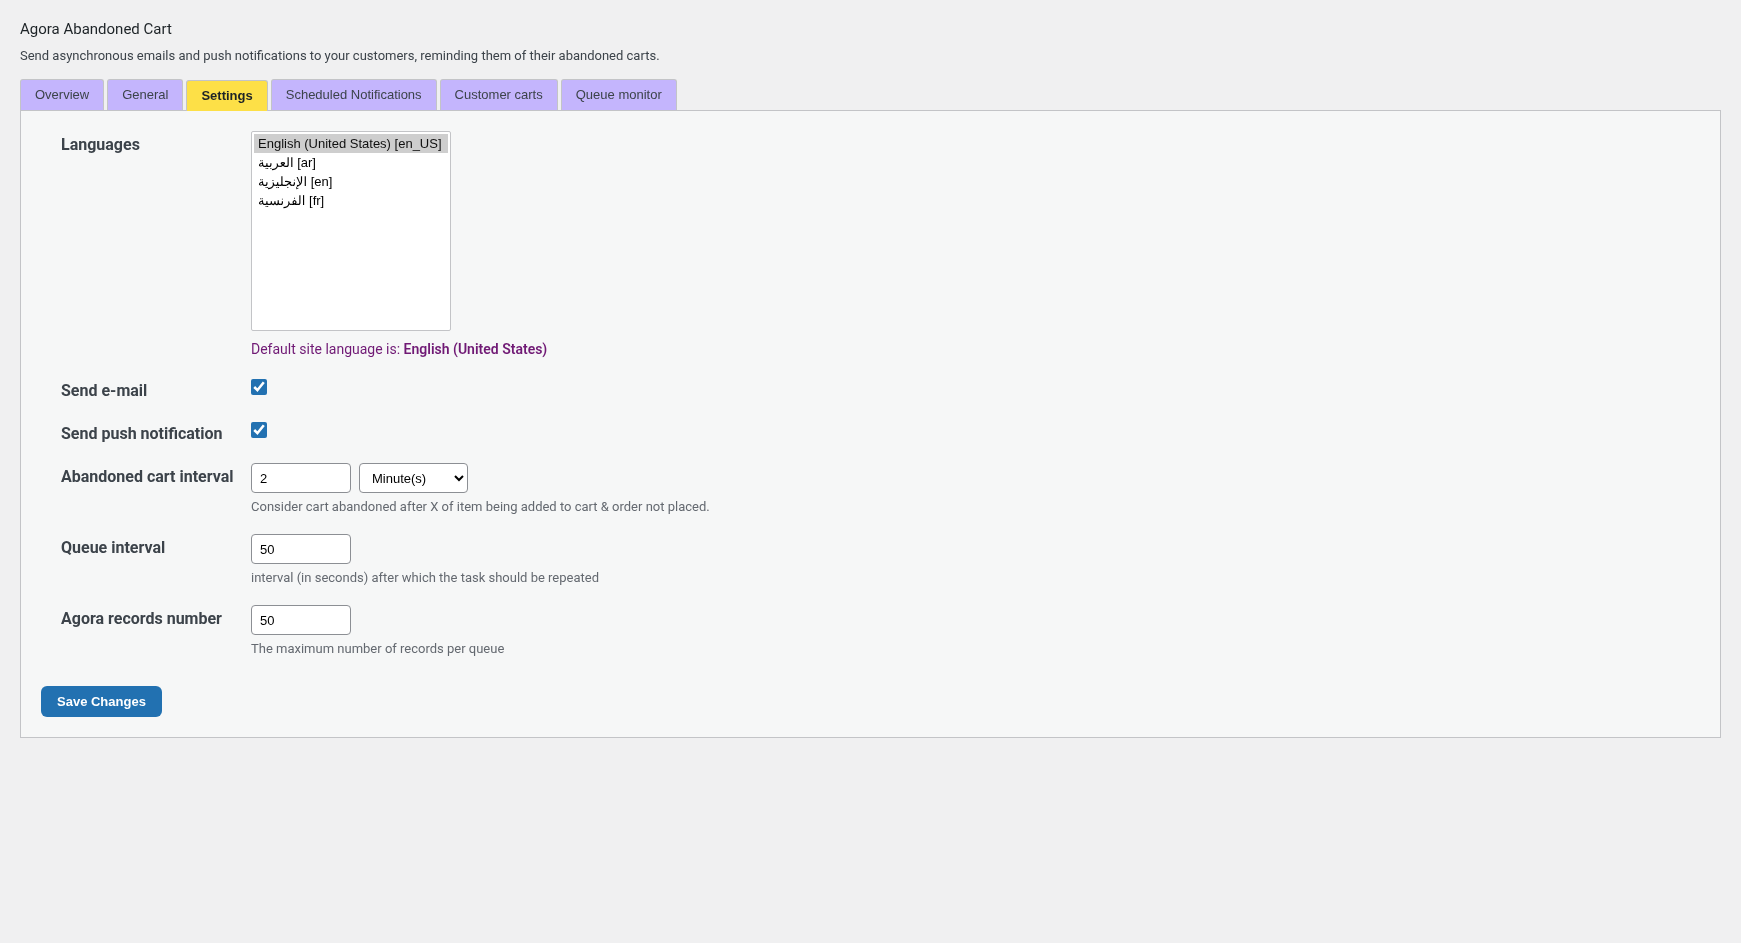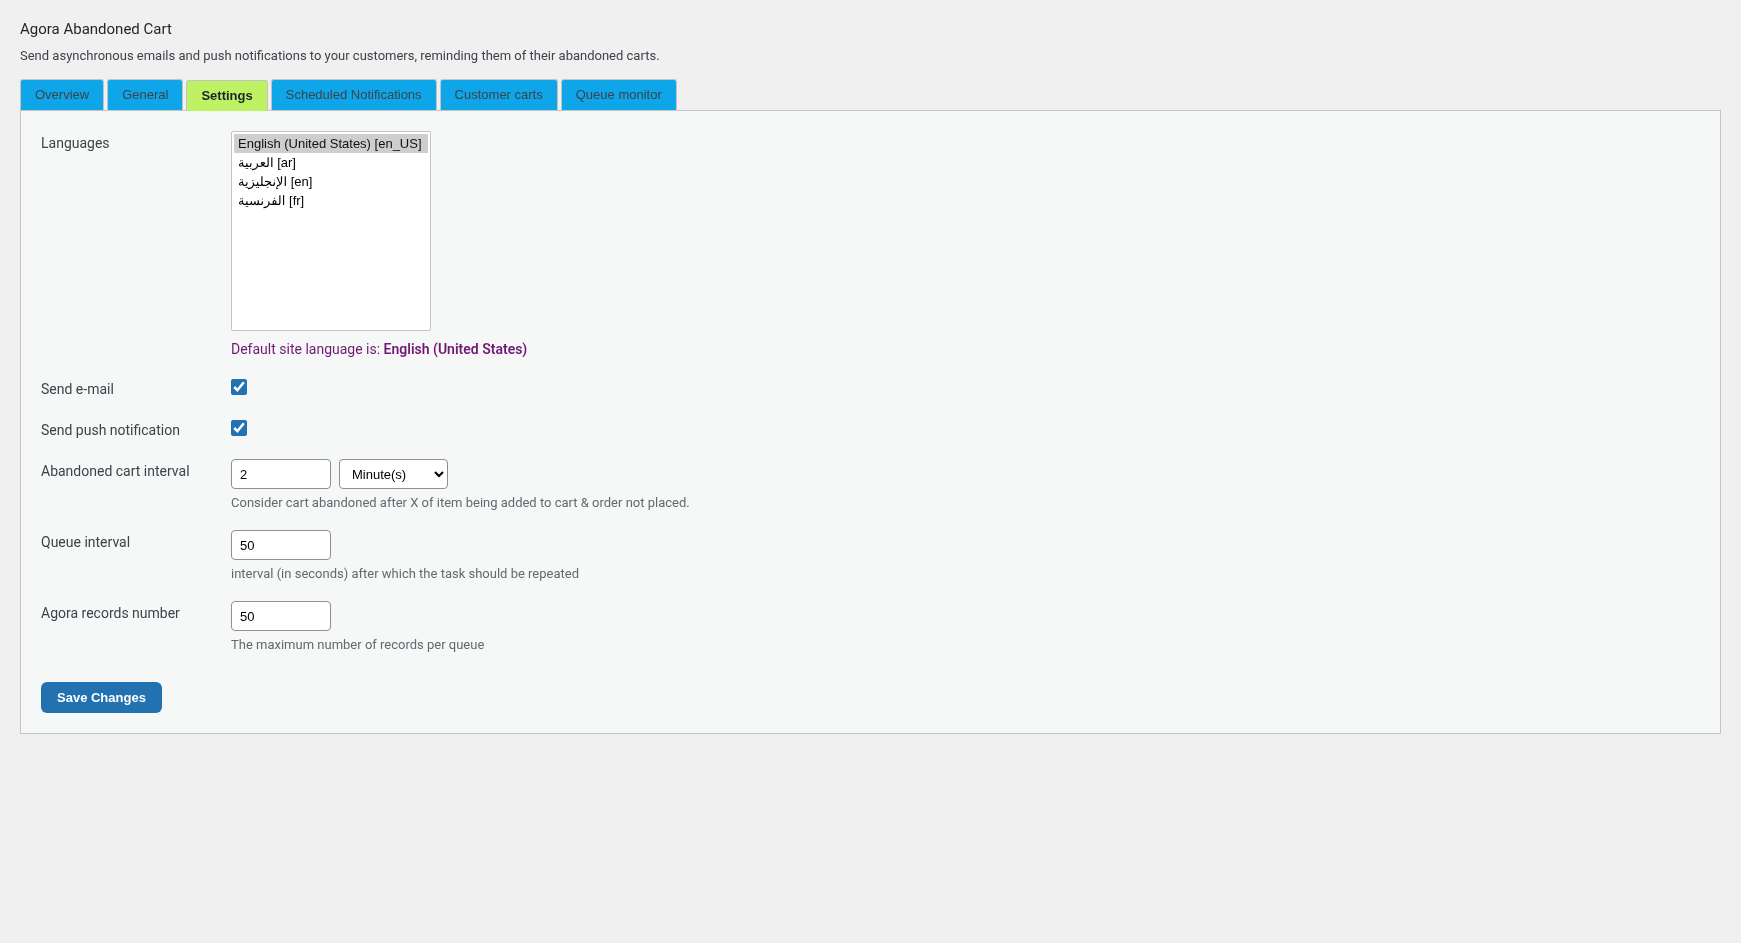--- a/index.html
+++ b/index.html
@@ -22,32 +22,32 @@
       font-size: 13px;
     }
     .tabs {
       display: flex;
       gap: 0;
       margin-bottom: 0;
       border-bottom: 1px solid #c3c4c7;
     }
     .tab {
       padding: 6px 14px;
-      background: #0ea5e9;
+      background: #c4b5fd;
       border: 1px solid #c3c4c7;
       border-bottom: none;
       cursor: pointer;
       font-size: 13px;
       color: #3c434a;
       margin-right: 3px;
       border-radius: 3px 3px 0 0;
       line-height: 1.4;
     }
     .tab.active {
-      background: #bef264;
+      background: #fde047;
       border-color: #c3c4c7;
       color: #1d2327;
       font-weight: 600;
       position: relative;
       bottom: -1px;
       z-index: 1;
     }
     .settings-panel {
       background: #f6f7f7;
       border: 1px solid #c3c4c7;
@@ -55,23 +55,24 @@
       padding: 20px 20px 20px 20px;
     }
     .form-row {
       display: flex;
       align-items: flex-start;
       margin-bottom: 20px;
     }
     .form-label {
       width: 190px;
       min-width: 190px;
-      font-weight: 400;
+      font-weight: 700;
       padding-top: 4px;
-      font-size: 14px;
+      font-size: 16px;
+      margin-left: 20px;
     }
     .form-control {
       flex: 1;
     }
     .languages-select {
       width: 200px;
       height: 200px;
       border: 1px solid #c3c4c7;
       background: #fff;
       font-size: 13px;

